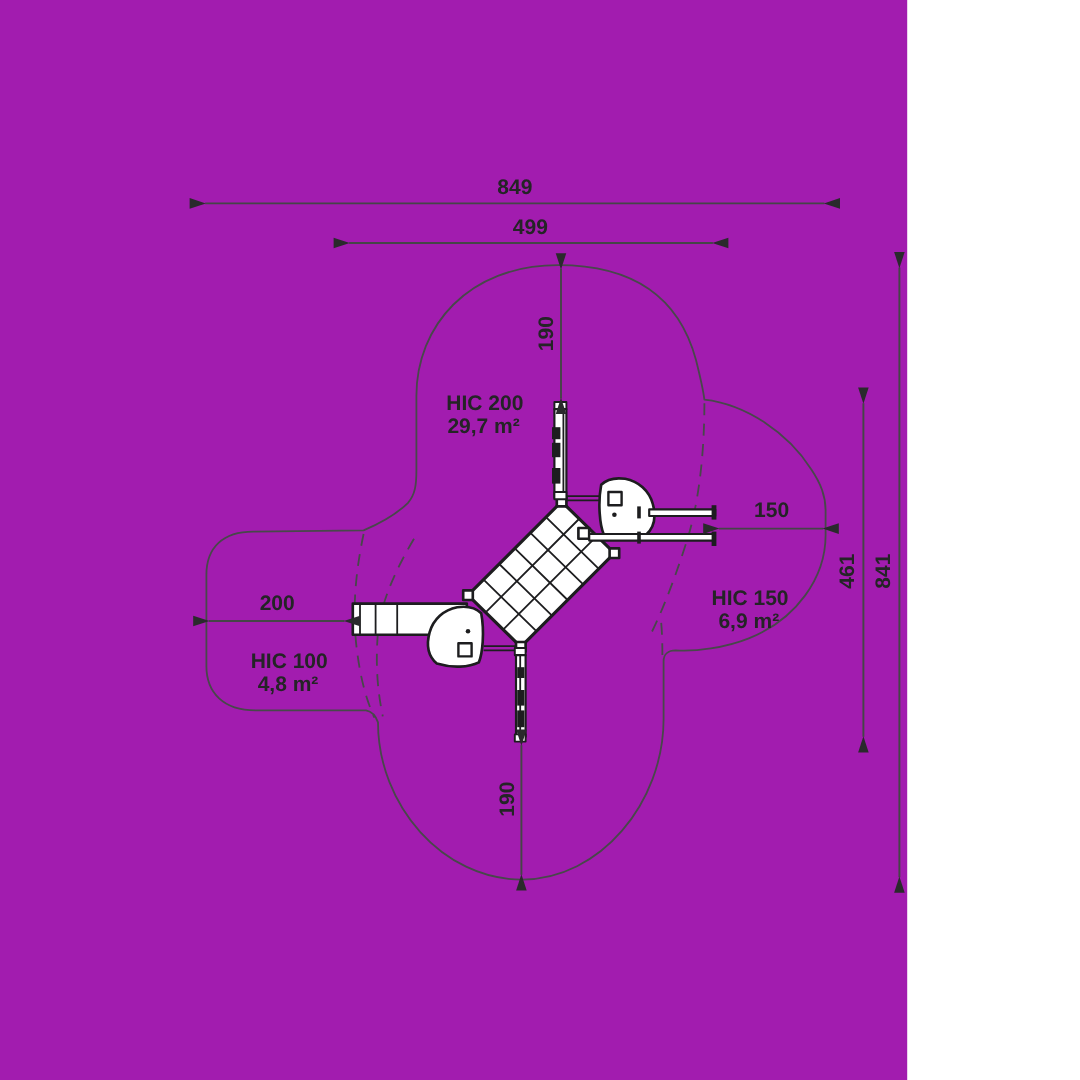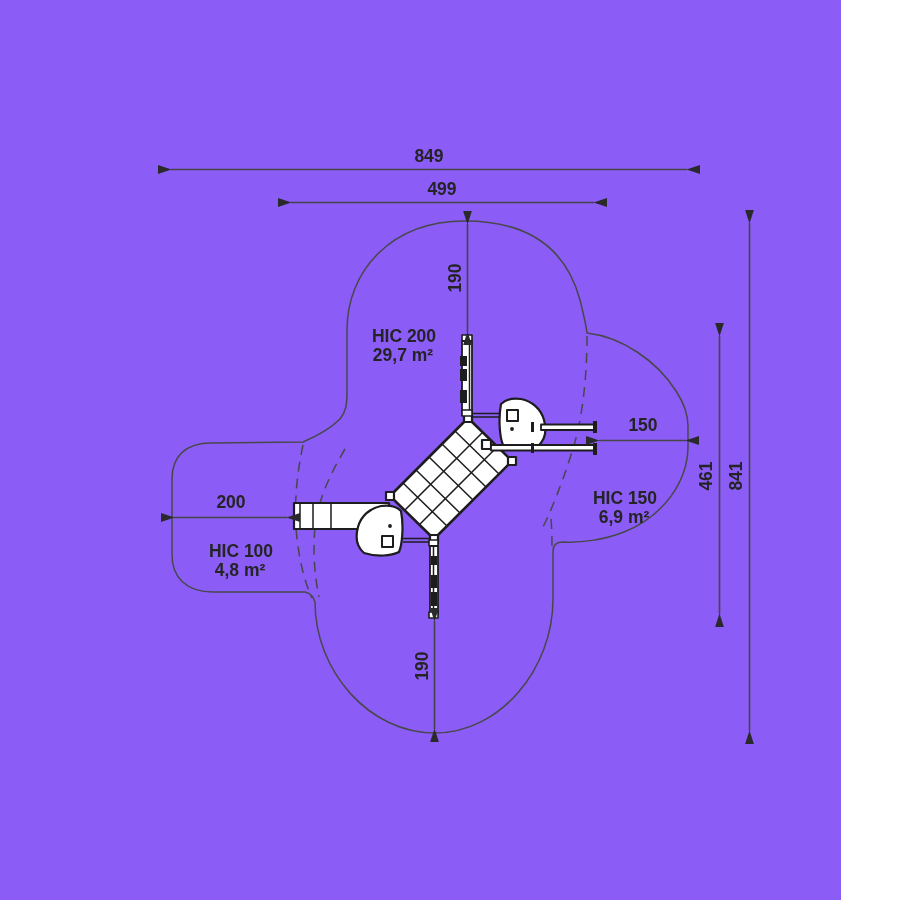--- a/index.html
+++ b/index.html
@@ -1,16 +1,16 @@
 <!DOCTYPE html>
 <html><head>
 <meta charset="utf-8">
 <style>
   html,body{margin:0;padding:0;background:#ffffff;width:900px;height:900px;overflow:hidden;}
-  .stage{position:relative;width:841px;height:900px;background:#8b5cf6;}
+  .stage{position:relative;width:756px;height:900px;background:#a21caf;}
   svg{display:block;}
   .dimline{stroke:#454547;stroke-width:1.6;fill:none;}
   .cloud{stroke:#48484a;stroke-width:1.5;fill:none;stroke-linejoin:round;}
   .cloud-dash{stroke:#48484a;stroke-width:1.5;fill:none;stroke-dasharray:10 7;stroke-linecap:butt;}
   .struct{stroke:#1d1d1f;stroke-width:2.2;fill:#ffffff;stroke-linejoin:round;}
   .struct-thin{stroke:#1d1d1f;stroke-width:1.5;fill:none;}
   .struct-fill{fill:#1d1d1f;stroke:none;}
   .dimtext{font-family:"Liberation Sans","DejaVu Sans",sans-serif;font-weight:700;font-size:17.5px;fill:#242426;}
   .zonetext{font-family:"Liberation Sans","DejaVu Sans",sans-serif;font-weight:700;font-size:17.5px;fill:#242426;}
 </style>

